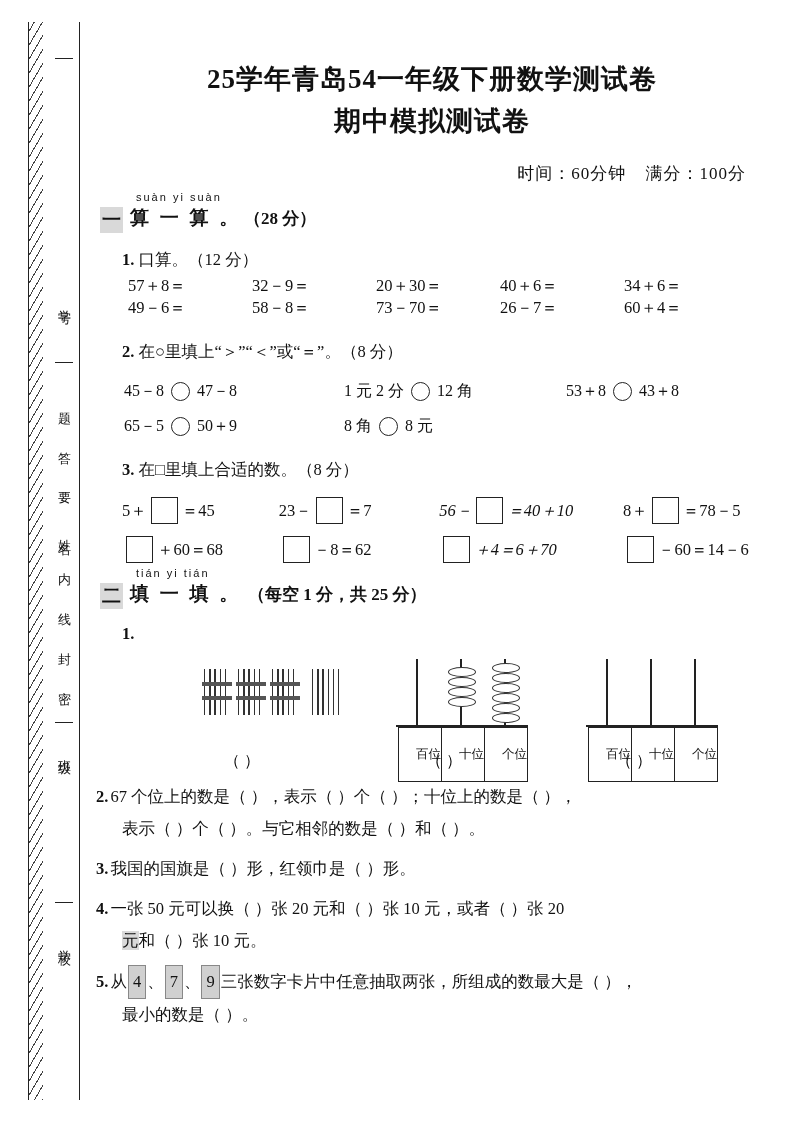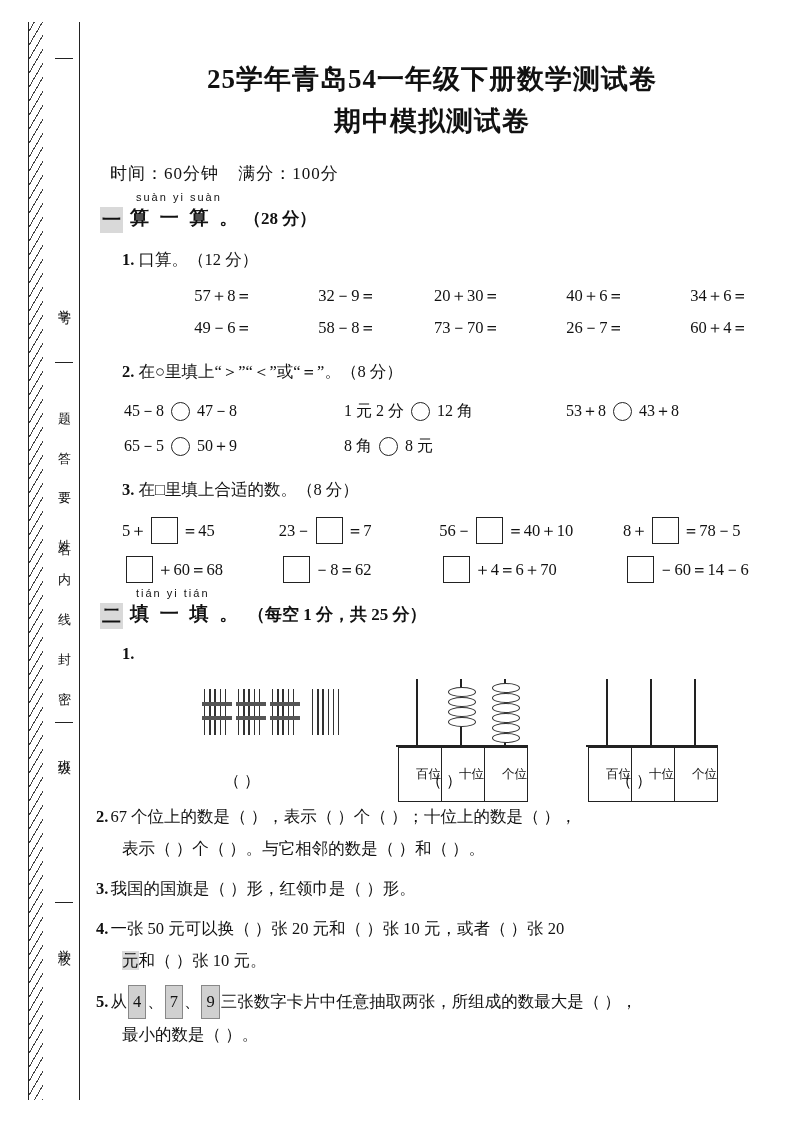--- a/index.html
+++ b/index.html
@@ -98,21 +98,21 @@
   }
   .title2 {
     text-align: center;
     font-size: 27px;
     font-weight: bold;
     letter-spacing: 1px;
     line-height: 38px;
     margin-top: 4px;
   }
   .meta {
-    text-align: left;
+    text-align: right;
     font-size: 17px;
     margin-top: 22px;
     padding-right: 22px;
     letter-spacing: 1px;
   }
   .meta span { margin-left: 14px; }
 
   .section-head {
     margin-top: 14px;
     position: relative;
@@ -156,22 +156,20 @@
     line-height: 30px;
   }
   .q-label {
     font-weight: bold;
   }
 
   
   .calc-row {
     display: flex;
     padding-left: 32px;
-    margin-top: 10px;
-    text-align: right;
   }
   .calc-cell {
     width: 124px;
     font-size: 16.5px;
   }
 
   
   .cmp-row {
     display: flex;
     padding-left: 28px;
@@ -204,21 +202,21 @@
     align-items: center;
   }
   .box-cell {
     font-size: 16.5px;
     display: flex;
     align-items: center;
     white-space: nowrap;
   }
   .bc1 { width: 162px; }
   .bc2 { width: 166px; }
-  .bc3 { width: 190px; }
+  .bc3 { width: 190px; font-style: italic; }
   .bc4 { width: 150px; }
   .sqbox {
     display: inline-block;
     width: 25px;
     height: 25px;
     border: 1.3px solid #222;
     margin: 0 4px;
     vertical-align: middle;
   }
 

